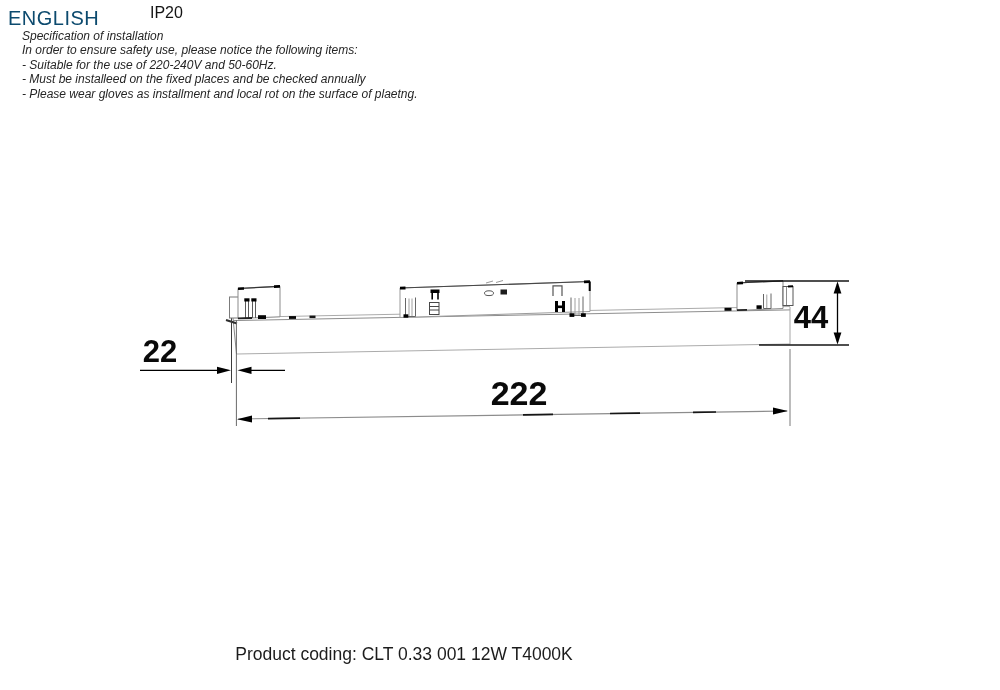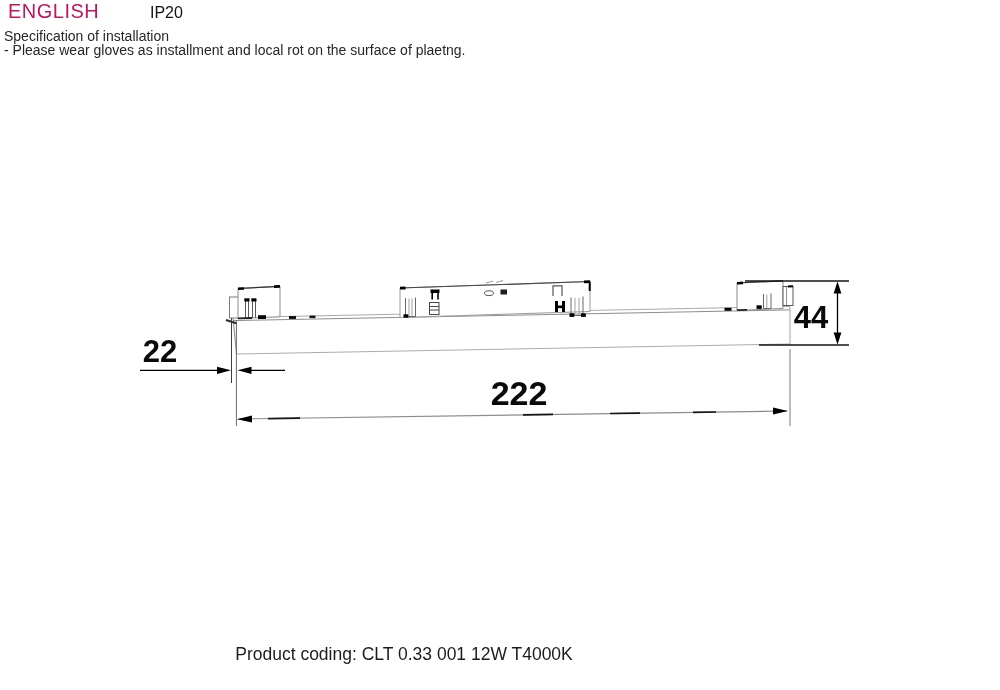--- a/index.html
+++ b/index.html
@@ -5,31 +5,32 @@
   html,body{margin:0;padding:0;background:#fff;}
   .page{
     position:relative;
     width:1000px;height:690px;
     background:#ffffff;
     font-family:"Liberation Sans", sans-serif;
     color:#1a1a1a;
     overflow:hidden;
   }
   .hdr-lang{
-    position:absolute;left:8px;top:0;
-    font-size:20px;color:#be185d;letter-spacing:0.5px;
+    position:absolute;left:8px;top:7px;
+    font-size:20px;color:#0c4a6e;letter-spacing:0.5px;
   }
   .hdr-ip{
     position:absolute;left:150px;top:4px;
     font-size:16px;color:#141414;
   }
   .spec{
-    position:absolute;left:4px;top:29px;
-    font-size:14px;line-height:14.4px;color:#262626;
+    position:absolute;left:22px;top:29px;
+    font-size:12px;line-height:14.4px;color:#262626;
     white-space:nowrap;
+    font-style:italic;
   }
   .drawing-svg{
     position:absolute;left:0;top:0;
   }
   .dim-text{
     font-family:"Liberation Sans", sans-serif;
     font-weight:bold;fill:#0a0a0a;
   }
   .footer{
     position:absolute;left:0;top:644px;width:808px;
@@ -39,20 +40,23 @@
 </head>
 <body>
 
 <div class="page">
 
   <div class="hdr-lang">ENGLISH</div>
   <div class="hdr-ip">IP20</div>
 
   <div class="spec">
     <div>Specification of installation</div>
+    <div>In order to ensure safety use, please notice the following items:</div>
+    <div>- Suitable for the use of 220-240V and 50-60Hz.</div>
+    <div>- Must be installeed on the fixed places and be checked annually</div>
     <div>- Please wear gloves as installment and local rot on the surface of plaetng.</div>
   </div>
 
   <svg class="drawing-svg" width="1000" height="690" viewBox="0 0 1000 690">
 
     <g>
       <line x1="233" y1="317.5" x2="790" y2="306.5" stroke="#ababab" stroke-width="1"></line>
       <line x1="233" y1="320.6" x2="790" y2="309.9" stroke="#8d8d8d" stroke-width="1"></line>
       <line x1="237" y1="354" x2="790" y2="344" stroke="#ababab" stroke-width="1"></line>
       <line x1="233" y1="318" x2="236.5" y2="354" stroke="#8a8a8a" stroke-width="1"></line>

